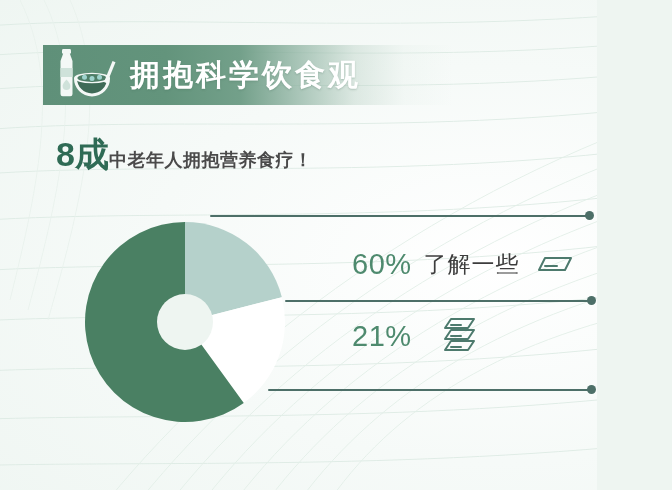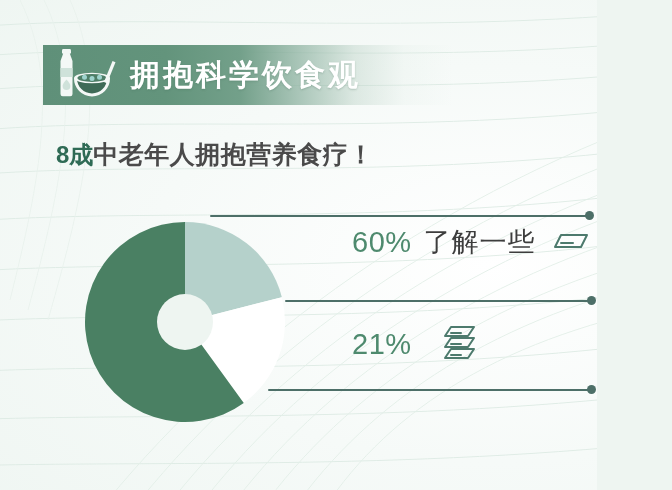--- a/index.html
+++ b/index.html
@@ -37,25 +37,25 @@
     text-shadow:0 1px 2px rgba(60,100,82,0.28);
     white-space:nowrap;
   }
 
   
   .subtitle{
     position:absolute;left:56px;top:134px;white-space:nowrap;
     line-height:40px;
   }
   .sub-big{
-    font-size:24px;font-weight:bold;color:#2f6b55;letter-spacing:0px;
+    font-size:34px;font-weight:bold;color:#2f6b55;letter-spacing:0px;
     vertical-align:baseline;
   }
   .sub-rest{
-    font-size:25px;font-weight:bold;color:#4a4a4a;letter-spacing:0.5px;
+    font-size:18px;font-weight:bold;color:#4a4a4a;letter-spacing:0.5px;
     vertical-align:baseline;
   }
 
   
   .donut{position:absolute;left:82px;top:219px;width:206px;height:206px;}
 
   
   .conn{position:absolute;height:2px;background:#4d6f68;border-radius:1px;}
   .conn-dot{
     position:absolute;width:9px;height:9px;border-radius:50%;
@@ -63,21 +63,21 @@
   }
 
   
   .legend-row{
     position:absolute;display:flex;align-items:center;white-space:nowrap;
   }
   .legend-pct{
     font-size:29px;color:#4e8a6e;font-weight:400;letter-spacing:0.5px;
   }
   .legend-label{
-    font-size:27px;color:#3d3d3d;font-weight:500;letter-spacing:1px;
+    font-size:23px;color:#3d3d3d;font-weight:500;letter-spacing:1px;
     margin-left:12px;
   }
   .legend-icon{margin-left:14px;display:block;}
 </style>
 </head>
 <body>
 
 <div id="stage">
 
   <svg class="bg-lines" width="672" height="490" viewBox="0 0 672 490">
@@ -154,32 +154,32 @@
 
   <div class="conn" style="left:210px;top:215px;width:378px;"></div>
   <div class="conn-dot" style="left:585px;top:211px;"></div>
 
   <div class="conn" style="left:285px;top:300px;width:305px;"></div>
   <div class="conn-dot" style="left:587px;top:296px;"></div>
 
   <div class="conn" style="left:268px;top:389px;width:322px;"></div>
   <div class="conn-dot" style="left:587px;top:385px;"></div>
 
-  <div class="legend-row" style="left:352px;top:224px;justify-content:flex-end;">
+  <div class="legend-row" style="left:352px;top:248px;justify-content:flex-end;">
     <span class="legend-pct">60%</span>
     <span class="legend-label">了解一些</span>
     <svg class="legend-icon" width="42" height="26" viewBox="0 0 42 26">
       <g fill="none" stroke="#4d7a6d" stroke-width="2" stroke-linejoin="round" stroke-linecap="round">
         <path d="M11,6 L37,6 L31,18 L5,18 Z"></path>
         <path d="M11,14 L23,14"></path>
       </g>
     </svg>
   </div>
 
-  <div class="legend-row" style="left:352px;top:324px;gap:12px;">
+  <div class="legend-row" style="left:352px;top:316px;gap:12px;">
     <span class="legend-pct">21%</span>
     <svg class="legend-icon" width="42" height="40" viewBox="0 0 42 40">
       <g fill="none" stroke="#4d7a6d" stroke-width="2" stroke-linejoin="round" stroke-linecap="round">
         <path d="M13,3 L36,3 L30,12 L7,12 Z"></path>
         <path d="M13,9 L23,9"></path>
         <path d="M13,14 L36,14 L30,23 L7,23 Z"></path>
         <path d="M13,20 L23,20"></path>
         <path d="M13,25 L36,25 L30,34 L7,34 Z"></path>
         <path d="M13,31 L23,31"></path>
       </g>

